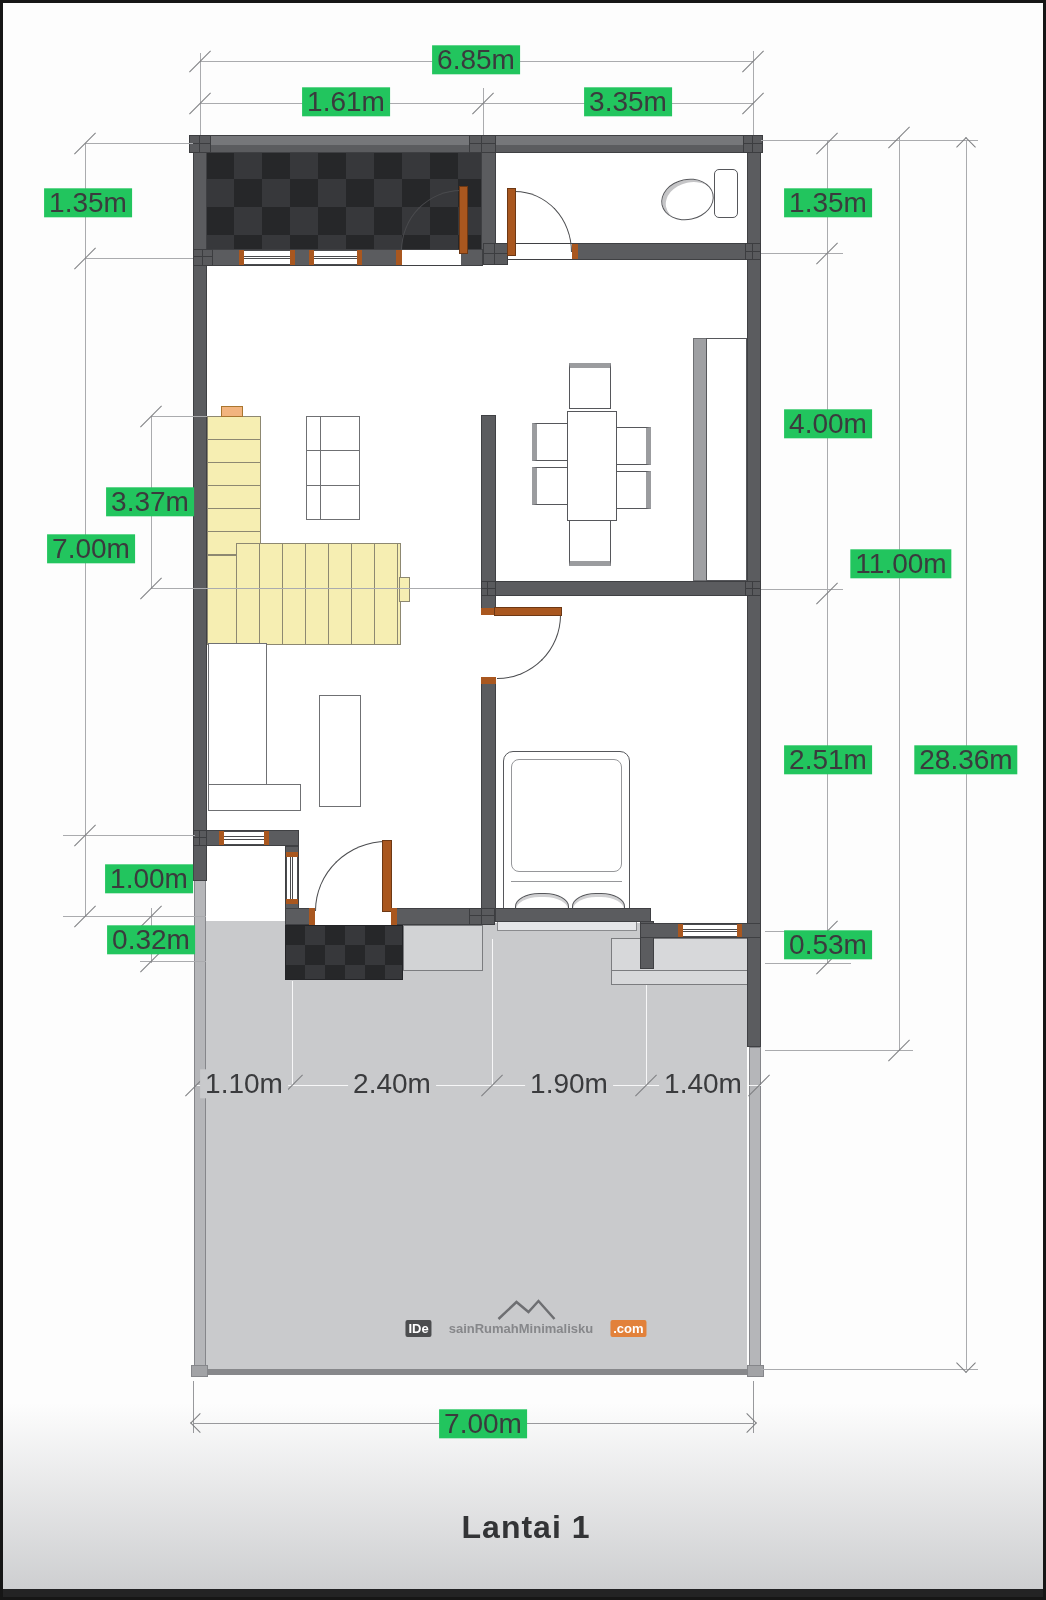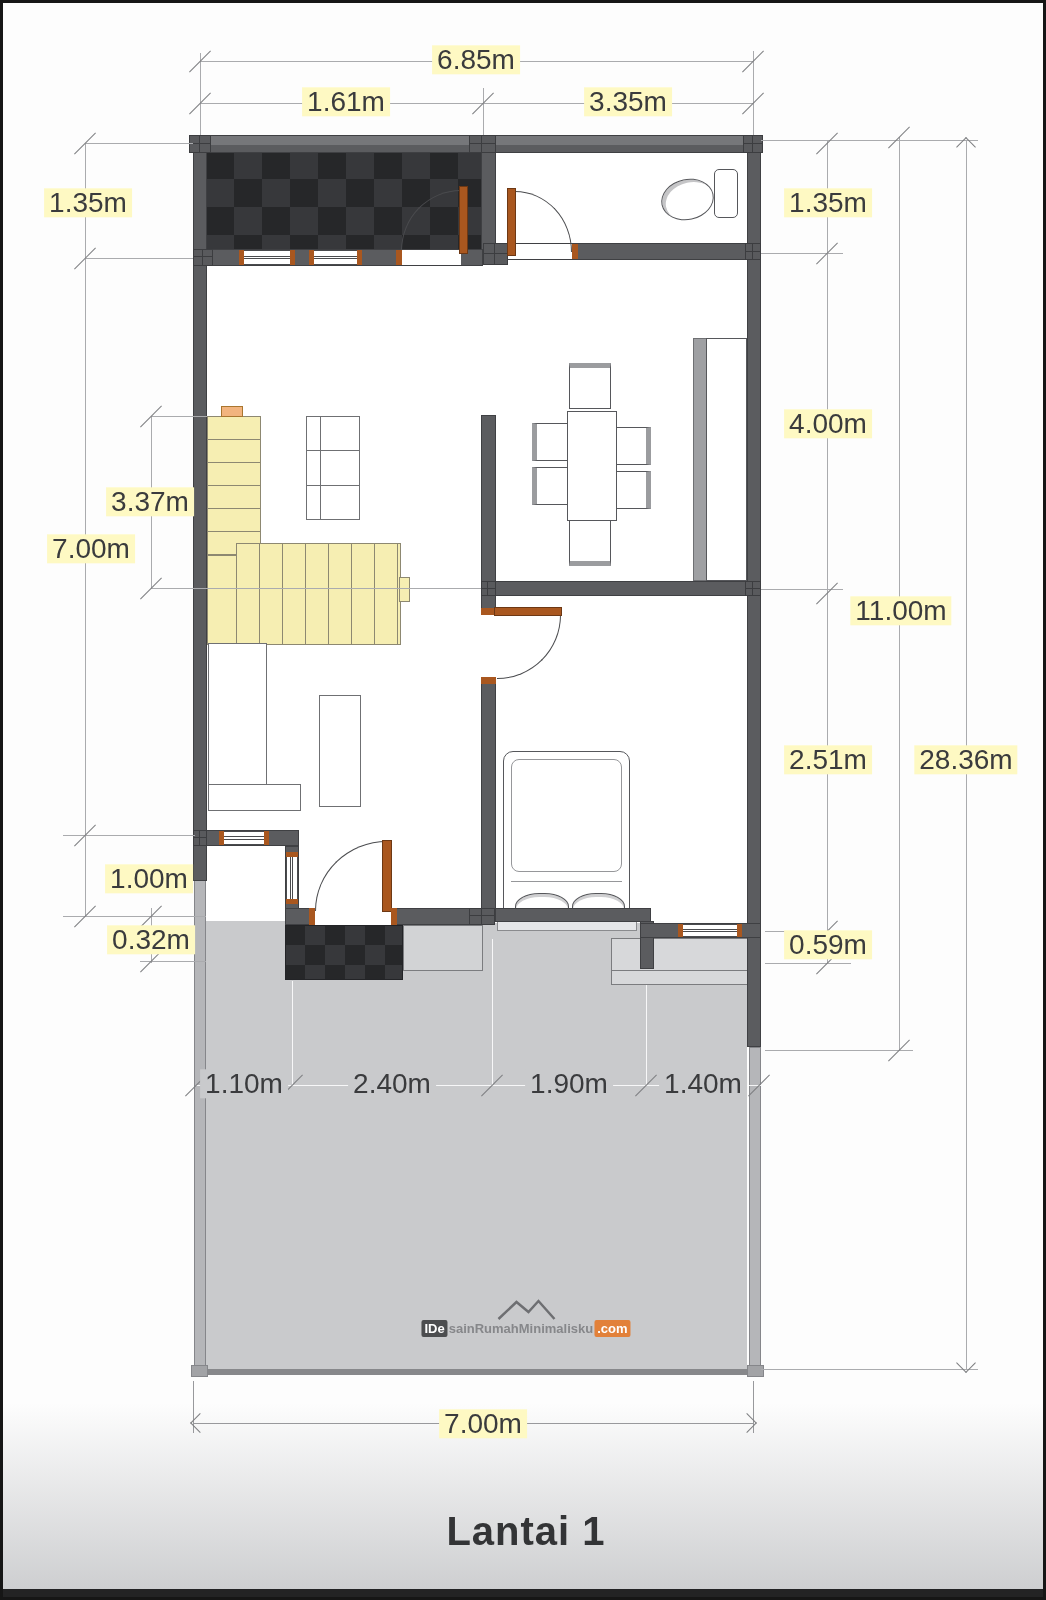--- a/index.html
+++ b/index.html
@@ -32,28 +32,28 @@
     background-image:linear-gradient(to right,#4a4b4e 0 1px,transparent 1px calc(45% - 1px),#4a4b4e calc(45% - 1px) 45%,transparent 45% calc(62% - 1px),#4a4b4e calc(62% - 1px) 62%,transparent 62% calc(100% - 1px),#4a4b4e calc(100% - 1px));}
   .leaf{position:absolute;background:#a9571f;box-shadow:0 0 0 1px #6d3814;}
   .ocap{position:absolute;background:#a9571f;}
   
   .hl{position:absolute;height:1px;background:#aaabae;}
   .vl{position:absolute;width:1px;background:#aaabae;}
   .wl{position:absolute;background:rgba(255,255,255,0.85);}
   .tk{position:absolute;width:30px;height:1px;background:#7d7e81;transform:translate(-15px,0) rotate(-45deg);}
   .chev{position:absolute;width:13px;height:13px;border-top:1.5px solid #7d7e81;border-left:1.5px solid #7d7e81;}
   .dim{position:absolute;transform:translate(-50%,-50%);font-size:28px;color:#3a3b3d;
-    background:#fef9c3;padding:0 5px;line-height:1.05;white-space:nowrap;}
+    background:#22c55e;padding:0 5px;line-height:1.05;white-space:nowrap;}
   .dim.onYard{background:#c9cacc;}
-  .title{position:absolute;transform:translateX(-50%);font-size:40px;font-weight:bold;color:#333436;letter-spacing:1px;}
+  .title{position:absolute;transform:translateX(-50%);font-size:32px;font-weight:bold;color:#333436;letter-spacing:1px;}
   
   .wm{position:absolute;display:flex;flex-direction:column;align-items:center;transform:translateX(-50%);}
   .wmrow{display:flex;align-items:center;font-size:13px;font-weight:bold;line-height:1;}
   .wm .p1{background:#4c4d4f;color:#fff;padding:2px 3px;border-radius:2px;}
-  .wm .p2{color:#86878a;padding:2px 1px;}
+  .wm .p2{color:#86878a;padding:2px 17px;}
   .wm .p3{background:#e2813a;color:#fff;padding:2px 3px;border-radius:2px;}
   .grad{position:absolute;left:0;width:100%;pointer-events:none;}
 </style>
 </head>
 <body>
 
 <div class="canvas">
 
   <div class="grad" style="top:1400px;height:197px;background:linear-gradient(to bottom,rgba(255,255,255,0),#cbccce);"></div>
   <div class="abs" style="left:0;top:1586px;width:100%;height:14px;background:#232324;"></div>
@@ -231,26 +231,26 @@
   <div class="chev" style="left:737px;top:1413px;transform:rotate(135deg);"></div>
 
   <div class="dim" style="left:473px;top:57px;">6.85m</div>
   <div class="dim" style="left:343px;top:99px;">1.61m</div>
   <div class="dim" style="left:625px;top:99px;">3.35m</div>
   <div class="dim" style="left:85px;top:200px;">1.35m</div>
   <div class="dim" style="left:825px;top:200px;">1.35m</div>
   <div class="dim" style="left:825px;top:421px;">4.00m</div>
   <div class="dim" style="left:147px;top:499px;">3.37m</div>
   <div class="dim" style="left:88px;top:546px;">7.00m</div>
-  <div class="dim" style="left:898px;top:608px;">11.00m</div>
+  <div class="dim" style="left:898px;top:561px;">11.00m</div>
   <div class="dim" style="left:825px;top:757px;">2.51m</div>
   <div class="dim" style="left:963px;top:757px;">28.36m</div>
   <div class="dim" style="left:102px;top:876px;margin-left:44px;">1.00m</div>
   <div class="dim" style="left:148px;top:937px;">0.32m</div>
-  <div class="dim" style="left:825px;top:942px;">0.59m</div>
+  <div class="dim" style="left:825px;top:942px;">0.53m</div>
   <div class="dim onYard" style="left:241px;top:1081px;">1.10m</div>
   <div class="dim onYard" style="left:389px;top:1081px;">2.40m</div>
   <div class="dim onYard" style="left:566px;top:1081px;">1.90m</div>
   <div class="dim onYard" style="left:700px;top:1081px;">1.40m</div>
   <div class="dim" style="left:480px;top:1421px;">7.00m</div>
 
   <div class="wm" style="left:523px;top:1295px;">
     <span style="line-height:0;">
       <svg width="62" height="22" viewBox="0 0 62 22">
         <polyline points="3,21 21,4 33,14 43,3 59,21" fill="none" stroke="#6e6f72" stroke-width="2.5"></polyline>

